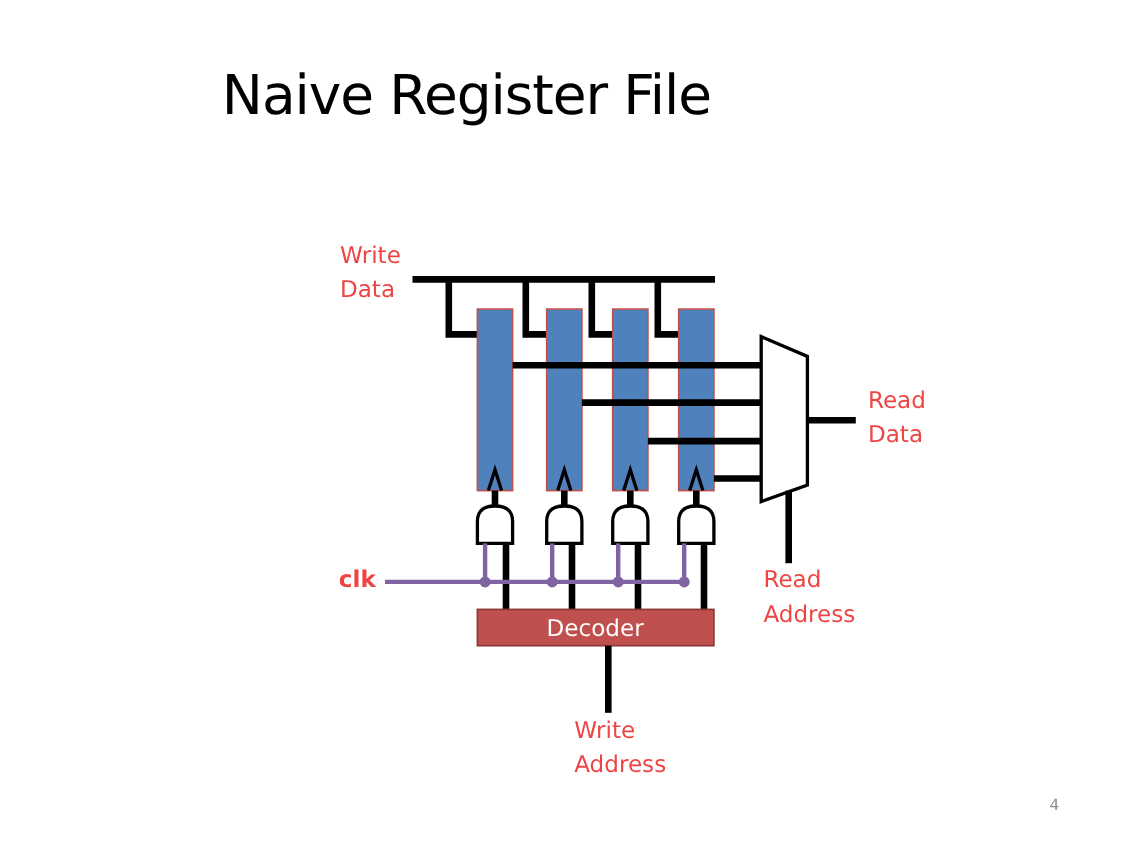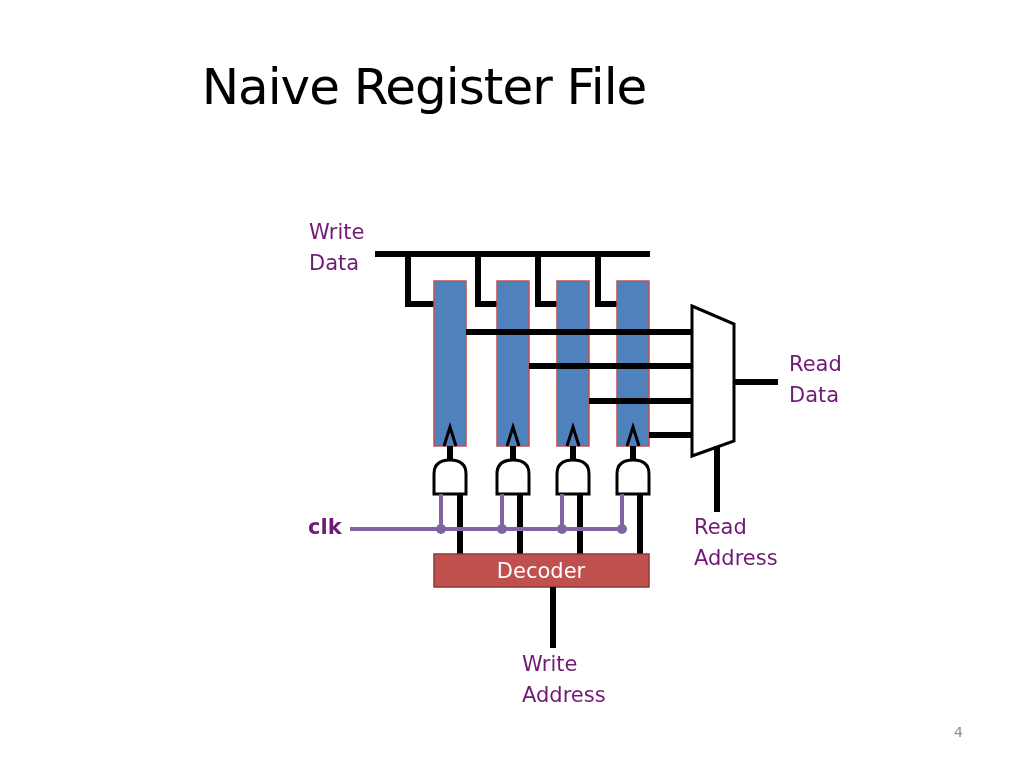--- a/index.html
+++ b/index.html
@@ -1,18 +1,18 @@
 <!DOCTYPE html>
 <html><head>
 <meta charset="utf-8">
 <style>
   html, body { margin:0; padding:0; background:#ffffff; }
   body { width:1024px; height:767px; position:relative; overflow:hidden; font-family:"Liberation Sans", "DejaVu Sans", sans-serif; }
   .title { position:absolute; left:0; top:58px; width:848px; text-align:center; font-size:50px; color:#000; font-family:"DejaVu Sans", sans-serif; letter-spacing:-1px; }
-  .lbl { position:absolute; font-size:21px; color:#701a75; line-height:31px; font-family:"DejaVu Sans", sans-serif; }
+  .lbl { position:absolute; font-size:21px; color:#ef4444; line-height:31px; font-family:"DejaVu Sans", sans-serif; }
   .pagenum { position:absolute; left:954px; top:724px; font-size:14px; color:#8c8c8c; font-family:"DejaVu Sans", sans-serif; }
   svg { position:absolute; left:0; top:0; }
   .dec-label { font-family:"DejaVu Sans", sans-serif; font-size:21px; fill:#ffffff; }
 </style>
 </head>
 <body>
 
 <div class="title">Naive Register File</div>
 
 <svg width="1024" height="767">

